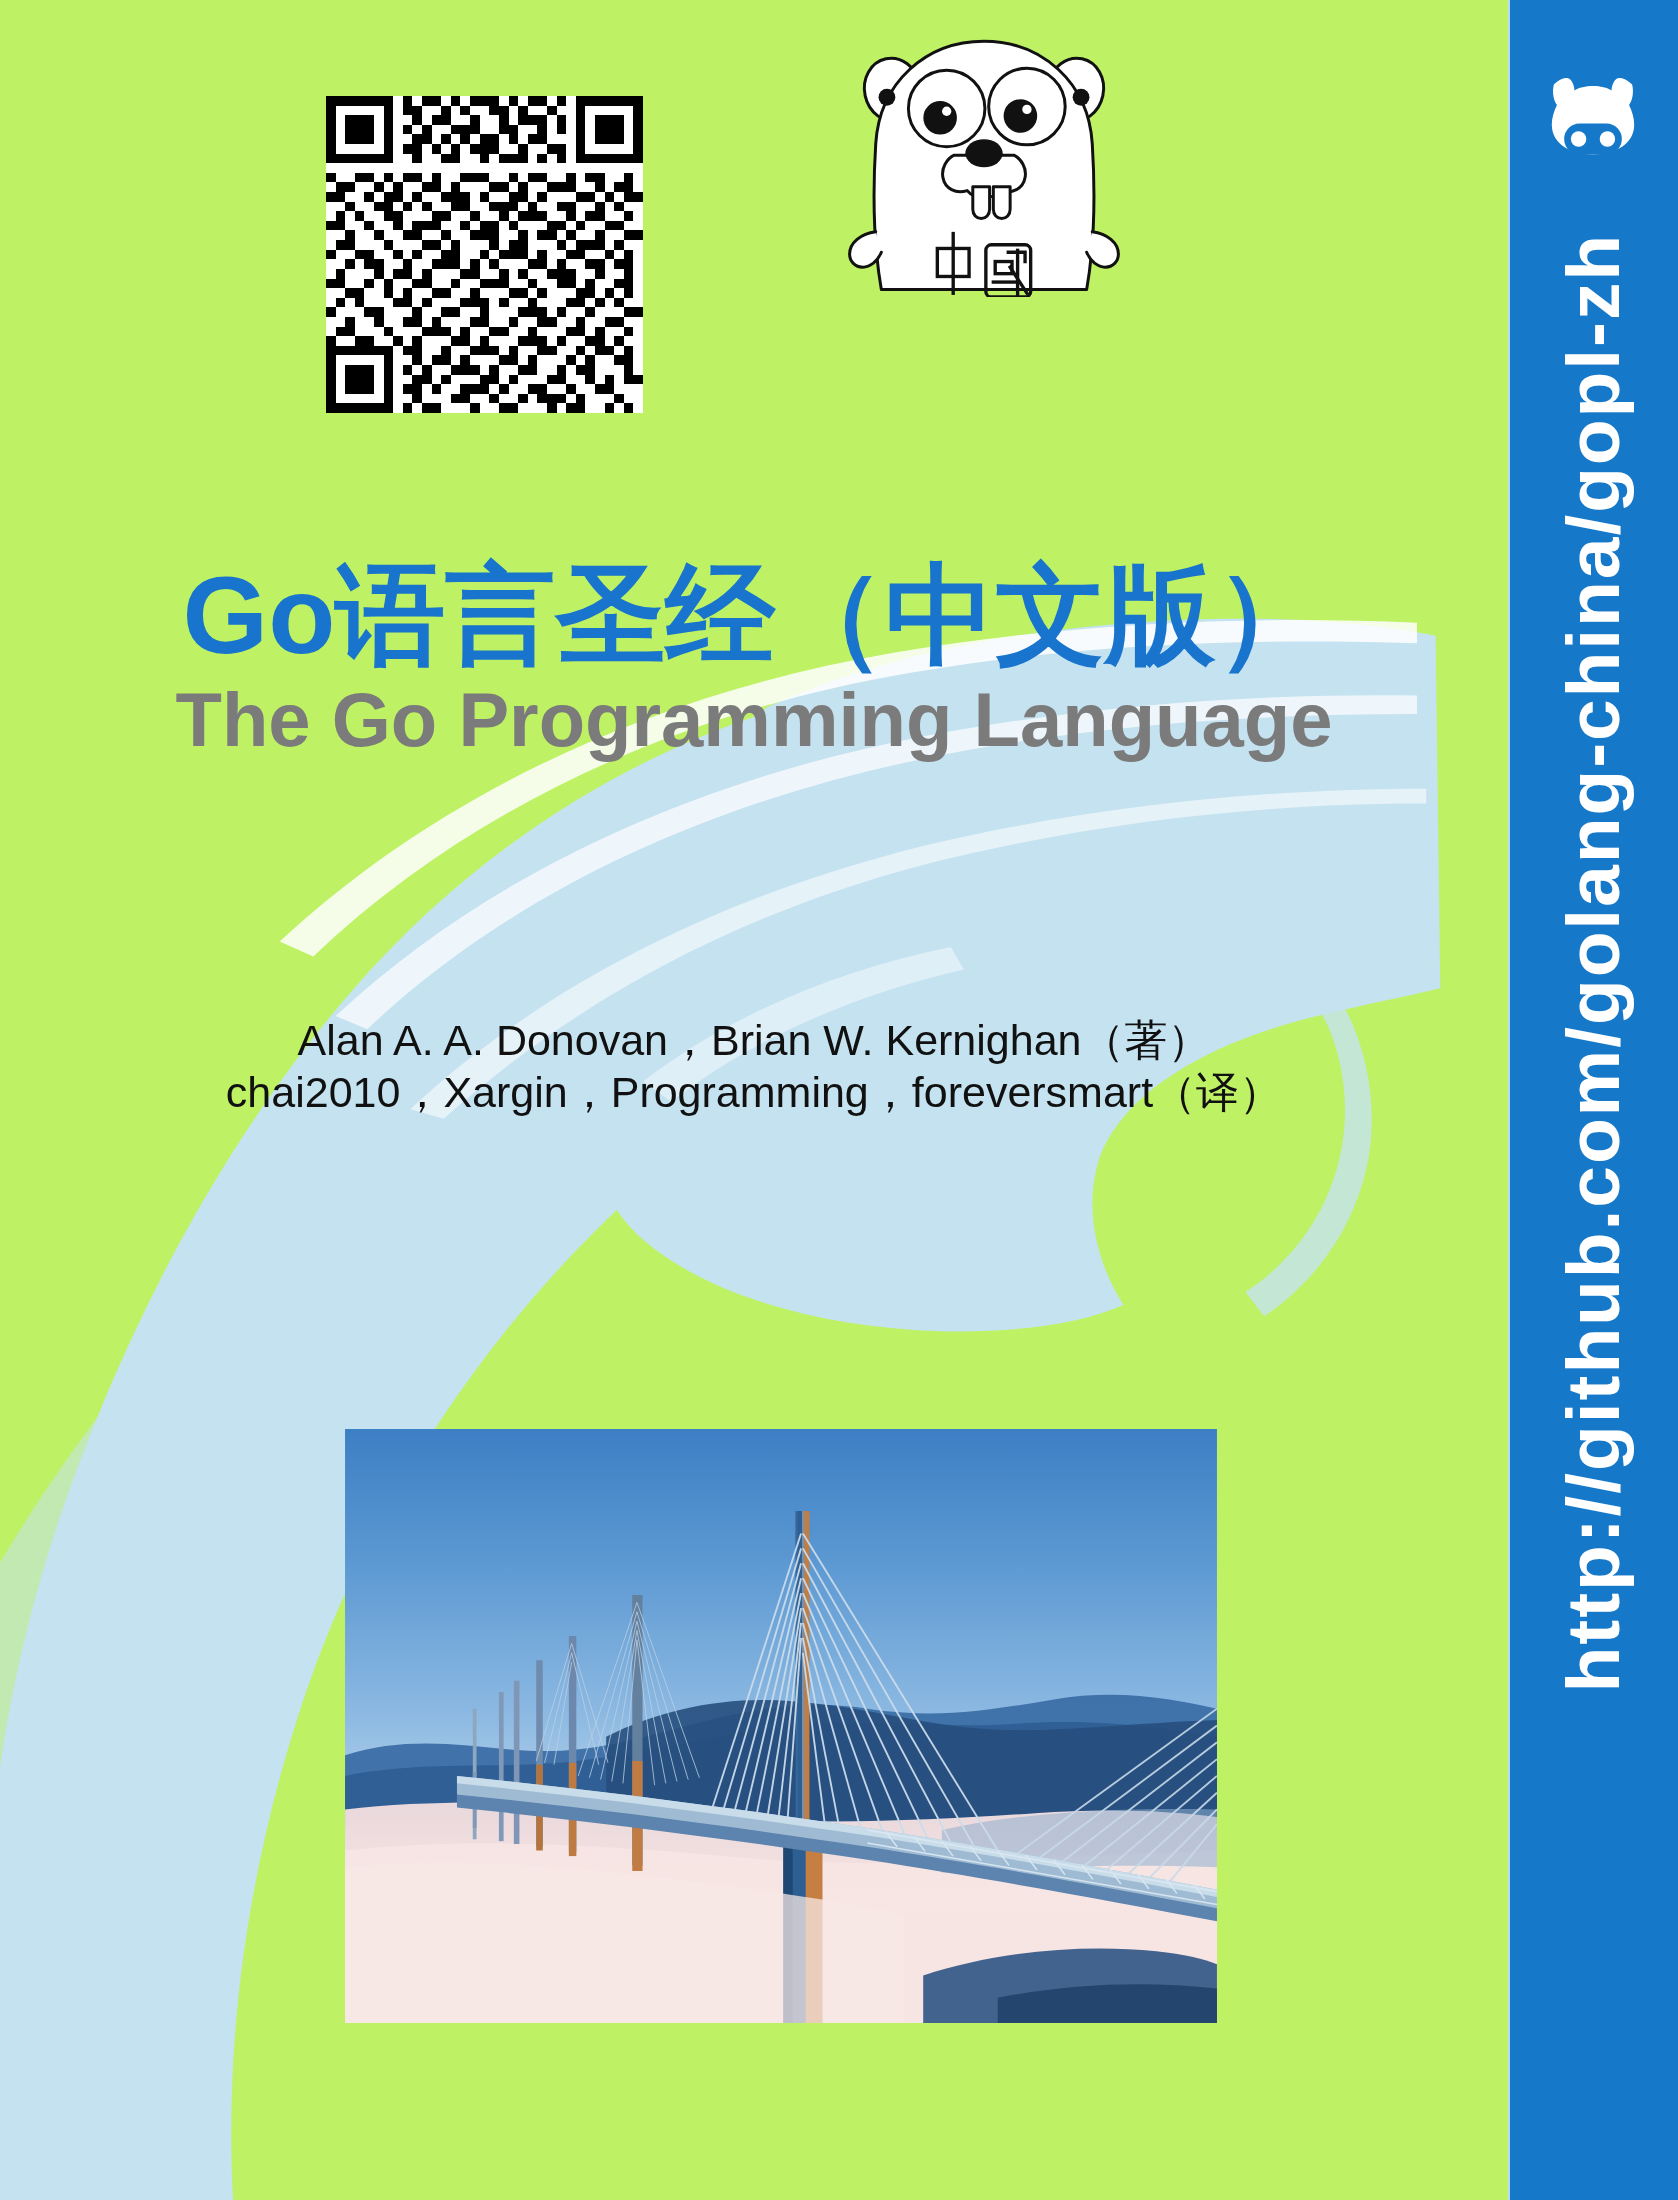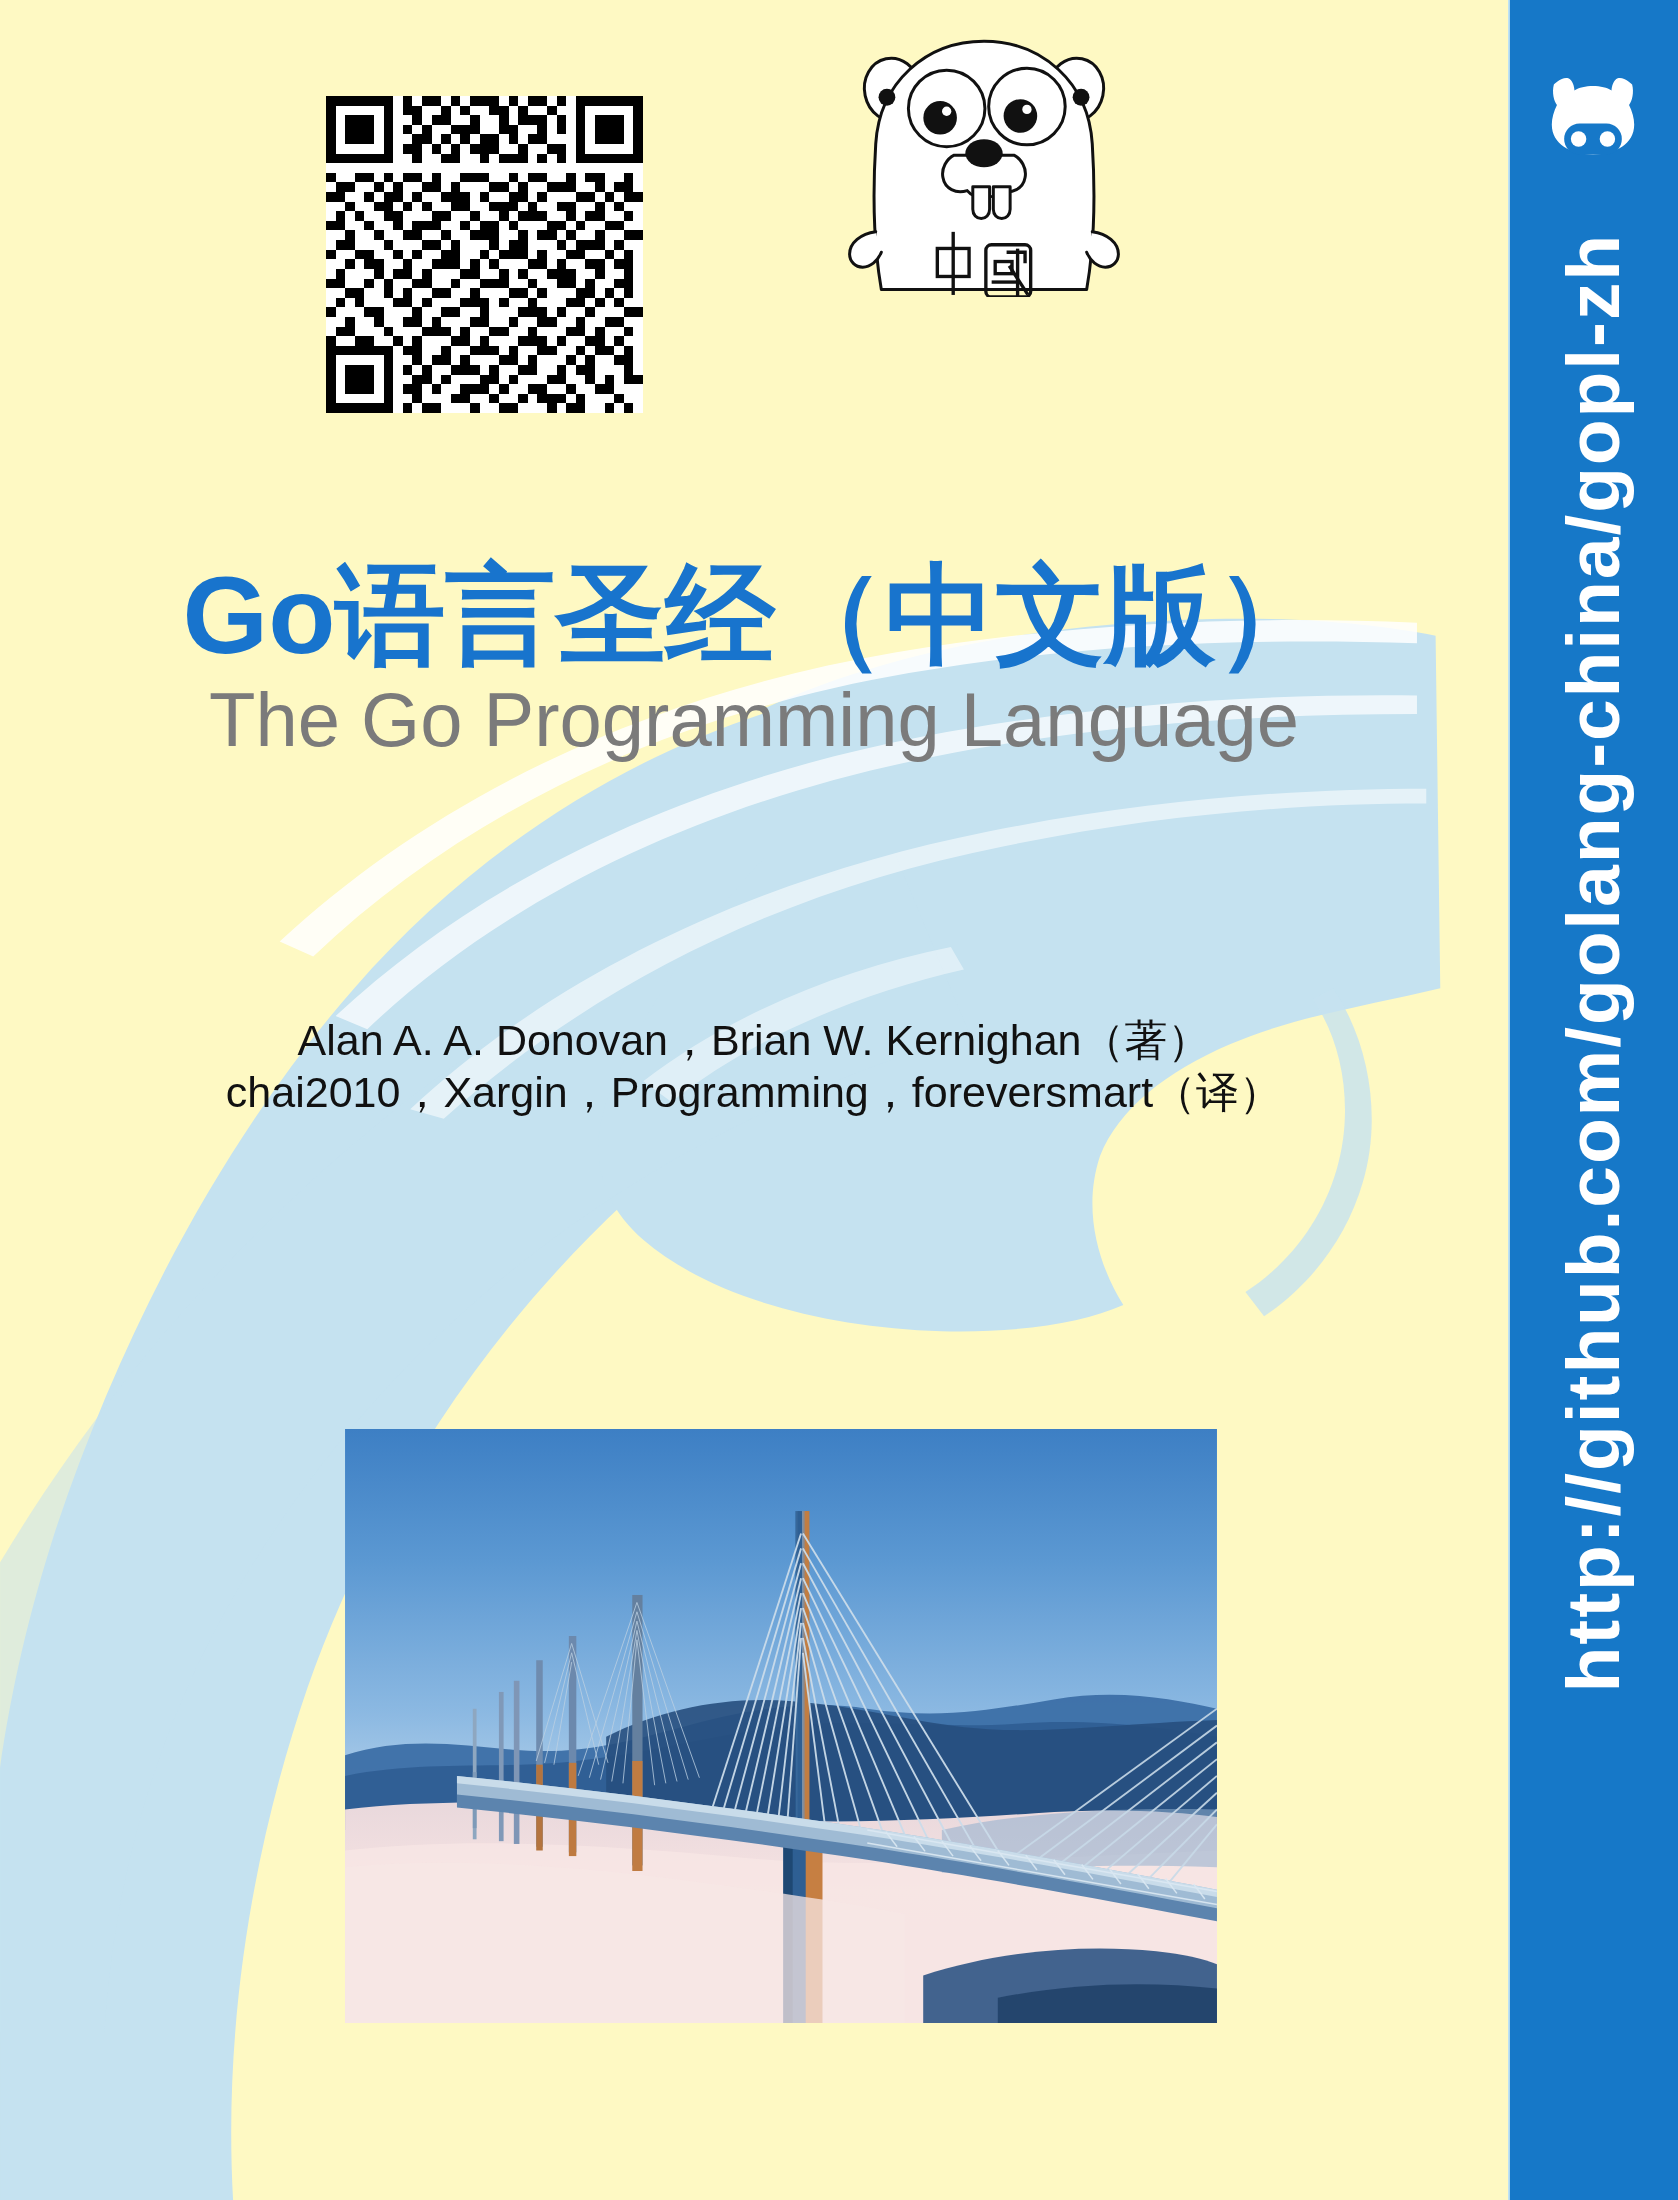--- a/index.html
+++ b/index.html
@@ -3,41 +3,41 @@
 <meta charset="utf-8">
 <style>
   html,body{margin:0;padding:0;}
   body{
     width:1678px;height:2200px;
     background:#ffffff;
     font-family:"Liberation Sans","DejaVu Sans",sans-serif;
     overflow:hidden;
     position:relative;
   }
-  .cover{position:absolute;inset:0;overflow:hidden;background:#fef9c3;}
+  .cover{position:absolute;inset:0;overflow:hidden;background:#bef264;}
 
   
   .swoosh-layer{position:absolute;left:0;top:0;width:1678px;height:2200px;pointer-events:none;}
 
   
   .qr{position:absolute;left:326px;top:96px;width:317px;height:317px;background:#fff;}
   .qr svg{display:block;}
 
   
   .gopher{position:absolute;left:844px;top:17px;width:280px;height:280px;}
   .gopher svg{display:block;}
 
   
   .title-block{position:absolute;left:0;top:559px;width:1508px;text-align:center;}
   .main-title{
     font-size:110px;line-height:1.02;font-weight:bold;color:#1874CD;
     letter-spacing:0px;white-space:nowrap;
   }
   .sub-title{
-    font-size:76px;line-height:1.08;color:#7B7B7B;font-weight:normal;
+    font-size:76px;line-height:1.08;color:#7B7B7B;font-weight:bold;
     white-space:nowrap;margin-top:7.5px;
   }
 
   
   .authors{position:absolute;left:0;top:1014px;width:1508px;text-align:center;color:#111;}
   .author-line{font-size:43px;line-height:1.22;white-space:nowrap;}
 
   
   .photo{
     position:absolute;left:345px;top:1429px;width:872px;height:594px;

